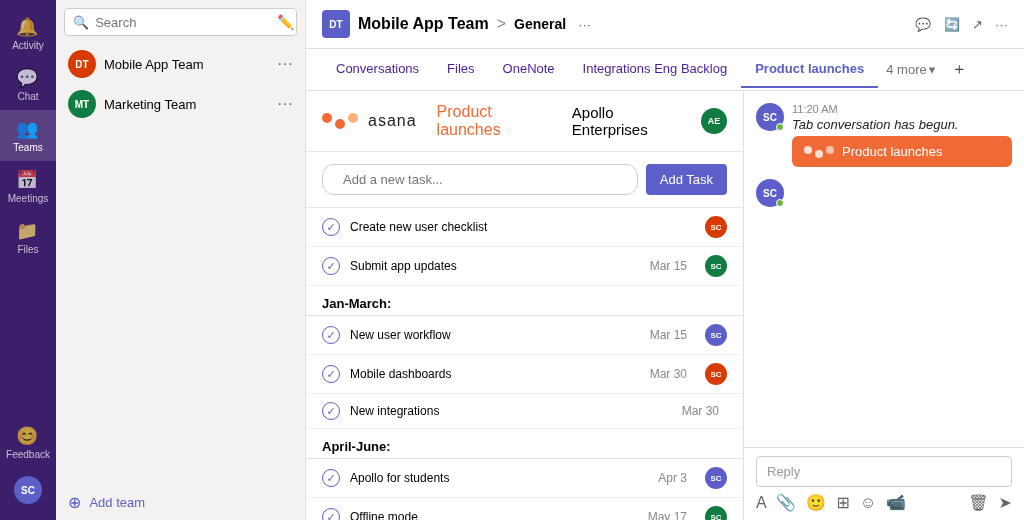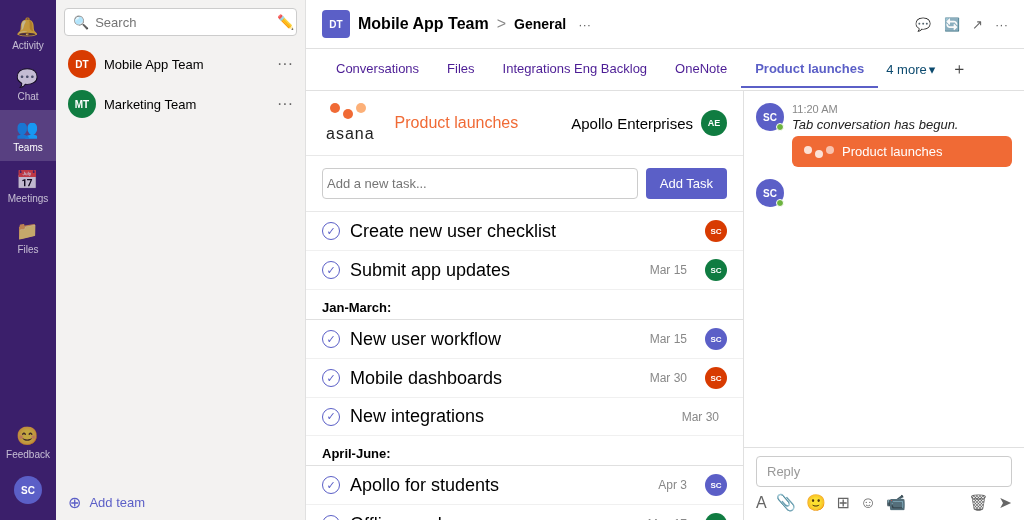--- a/index.html
+++ b/index.html
@@ -138,21 +138,21 @@
       white-space: nowrap;
     }
     .tab.active {
       color: #5b5fc7;
       border-bottom: 2px solid #5b5fc7;
       font-weight: 600;
     }
     .tab-more {
       padding: 10px 8px;
       cursor: pointer;
-      color: #0c4a6e;
+      color: #737373;
       display: flex; align-items: center; gap: 2px;
     }
     .tab-add { padding: 10px 8px; cursor: pointer; color: #444; font-size: 16px; }
 
     
     .content-area {
       flex: 1;
       display: flex;
       overflow: hidden;
     }
@@ -165,21 +165,21 @@
       background: #fff;
     }
     .asana-header {
       display: flex;
       align-items: center;
       padding: 12px 16px;
       border-bottom: 1px solid #e8e8e8;
       gap: 12px;
     }
     .asana-logo {
-      display: flex; align-items: center; gap: 6px; flex-direction: column;
+      display: flex; align-items: center; gap: 6px;
     }
     .asana-dots {
       display: flex; gap: 3px;
     }
     .asana-dot {
       width: 10px; height: 10px; border-radius: 50%;
     }
     .asana-tab-label {
       color: #f06a35;
       font-size: 16px;
@@ -194,22 +194,22 @@
     }
     .add-task-row {
       display: flex;
       gap: 8px;
       padding: 12px 16px;
       border-bottom: 1px solid #e8e8e8;
     }
     .add-task-input {
       flex: 1;
       border: 1px solid #ccc;
-      border-radius: 4px;
-      padding: 7px 4px;
+      border-radius: 12px;
+      padding: 7px 20px;
       font-size: 13px;
       color: #999;
       outline: none;
     }
     .add-task-btn {
       background: #5b5fc7;
       color: #fff;
       border: none;
       border-radius: 4px;
       padding: 7px 14px;
@@ -227,21 +227,21 @@
     .task-check {
       width: 18px; height: 18px;
       border: 1.5px solid #aaa;
       border-radius: 50%;
       display: flex; align-items: center; justify-content: center;
       flex-shrink: 0;
       color: #aaa;
       font-size: 11px;
     }
     .task-check.done { border-color: #5b5fc7; color: #5b5fc7; }
-    .task-label { flex: 1; font-size: 18px; }
+    .task-label { flex: 1; font-size: 12px; }
     .task-date { color: #888; font-size: 12px; margin-right: 8px; }
     .section-header {
       padding: 10px 16px 4px;
       font-weight: 700;
       font-size: 13px;
       border-bottom: 1px solid #e0e0e0;
     }
 
     
     .chat-panel {
@@ -393,22 +393,22 @@
       <span>💬</span>
       <span>🔄</span>
       <span>↗</span>
       <span>···</span>
     </div>
   </div>
 
   <div class="tabs">
     <div class="tab">Conversations</div>
     <div class="tab">Files</div>
+    <div class="tab">OneNote</div>
     <div class="tab">Integrations Eng Backlog</div>
-    <div class="tab">OneNote</div>
     <div class="tab active">Product launches</div>
     <div class="tab-more">
       <span>4 more</span>
       <span>▾</span>
     </div>
     <div class="tab-add">＋</div>
   </div>
 
   <div class="content-area">
 

